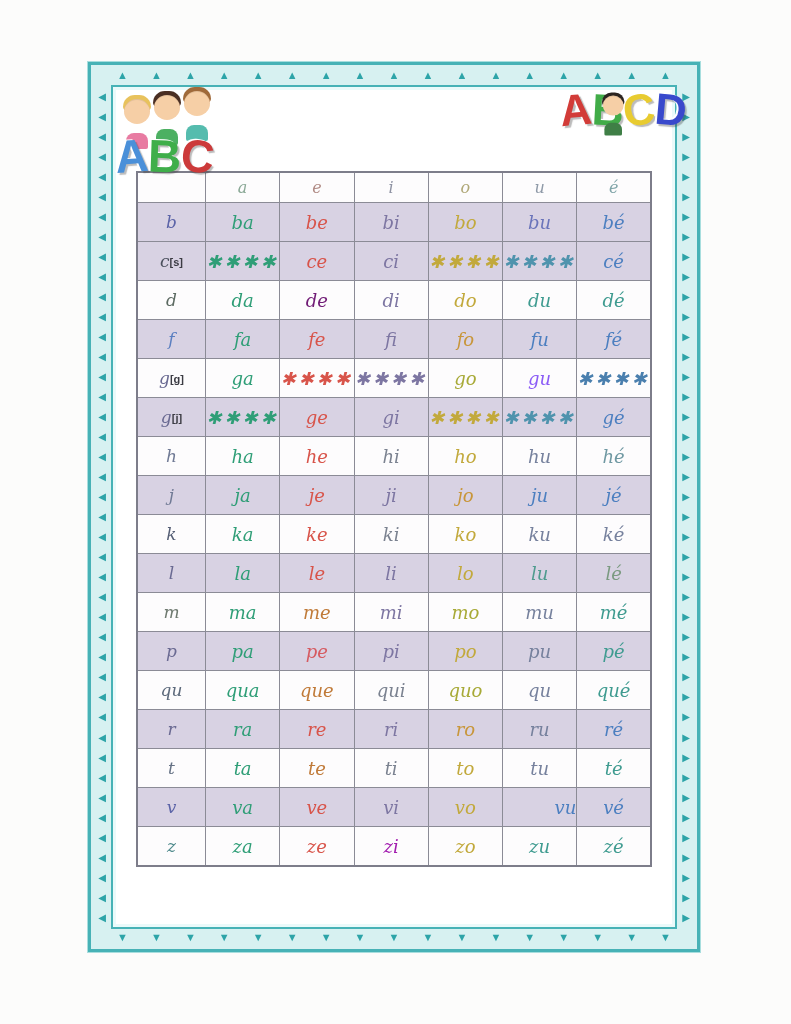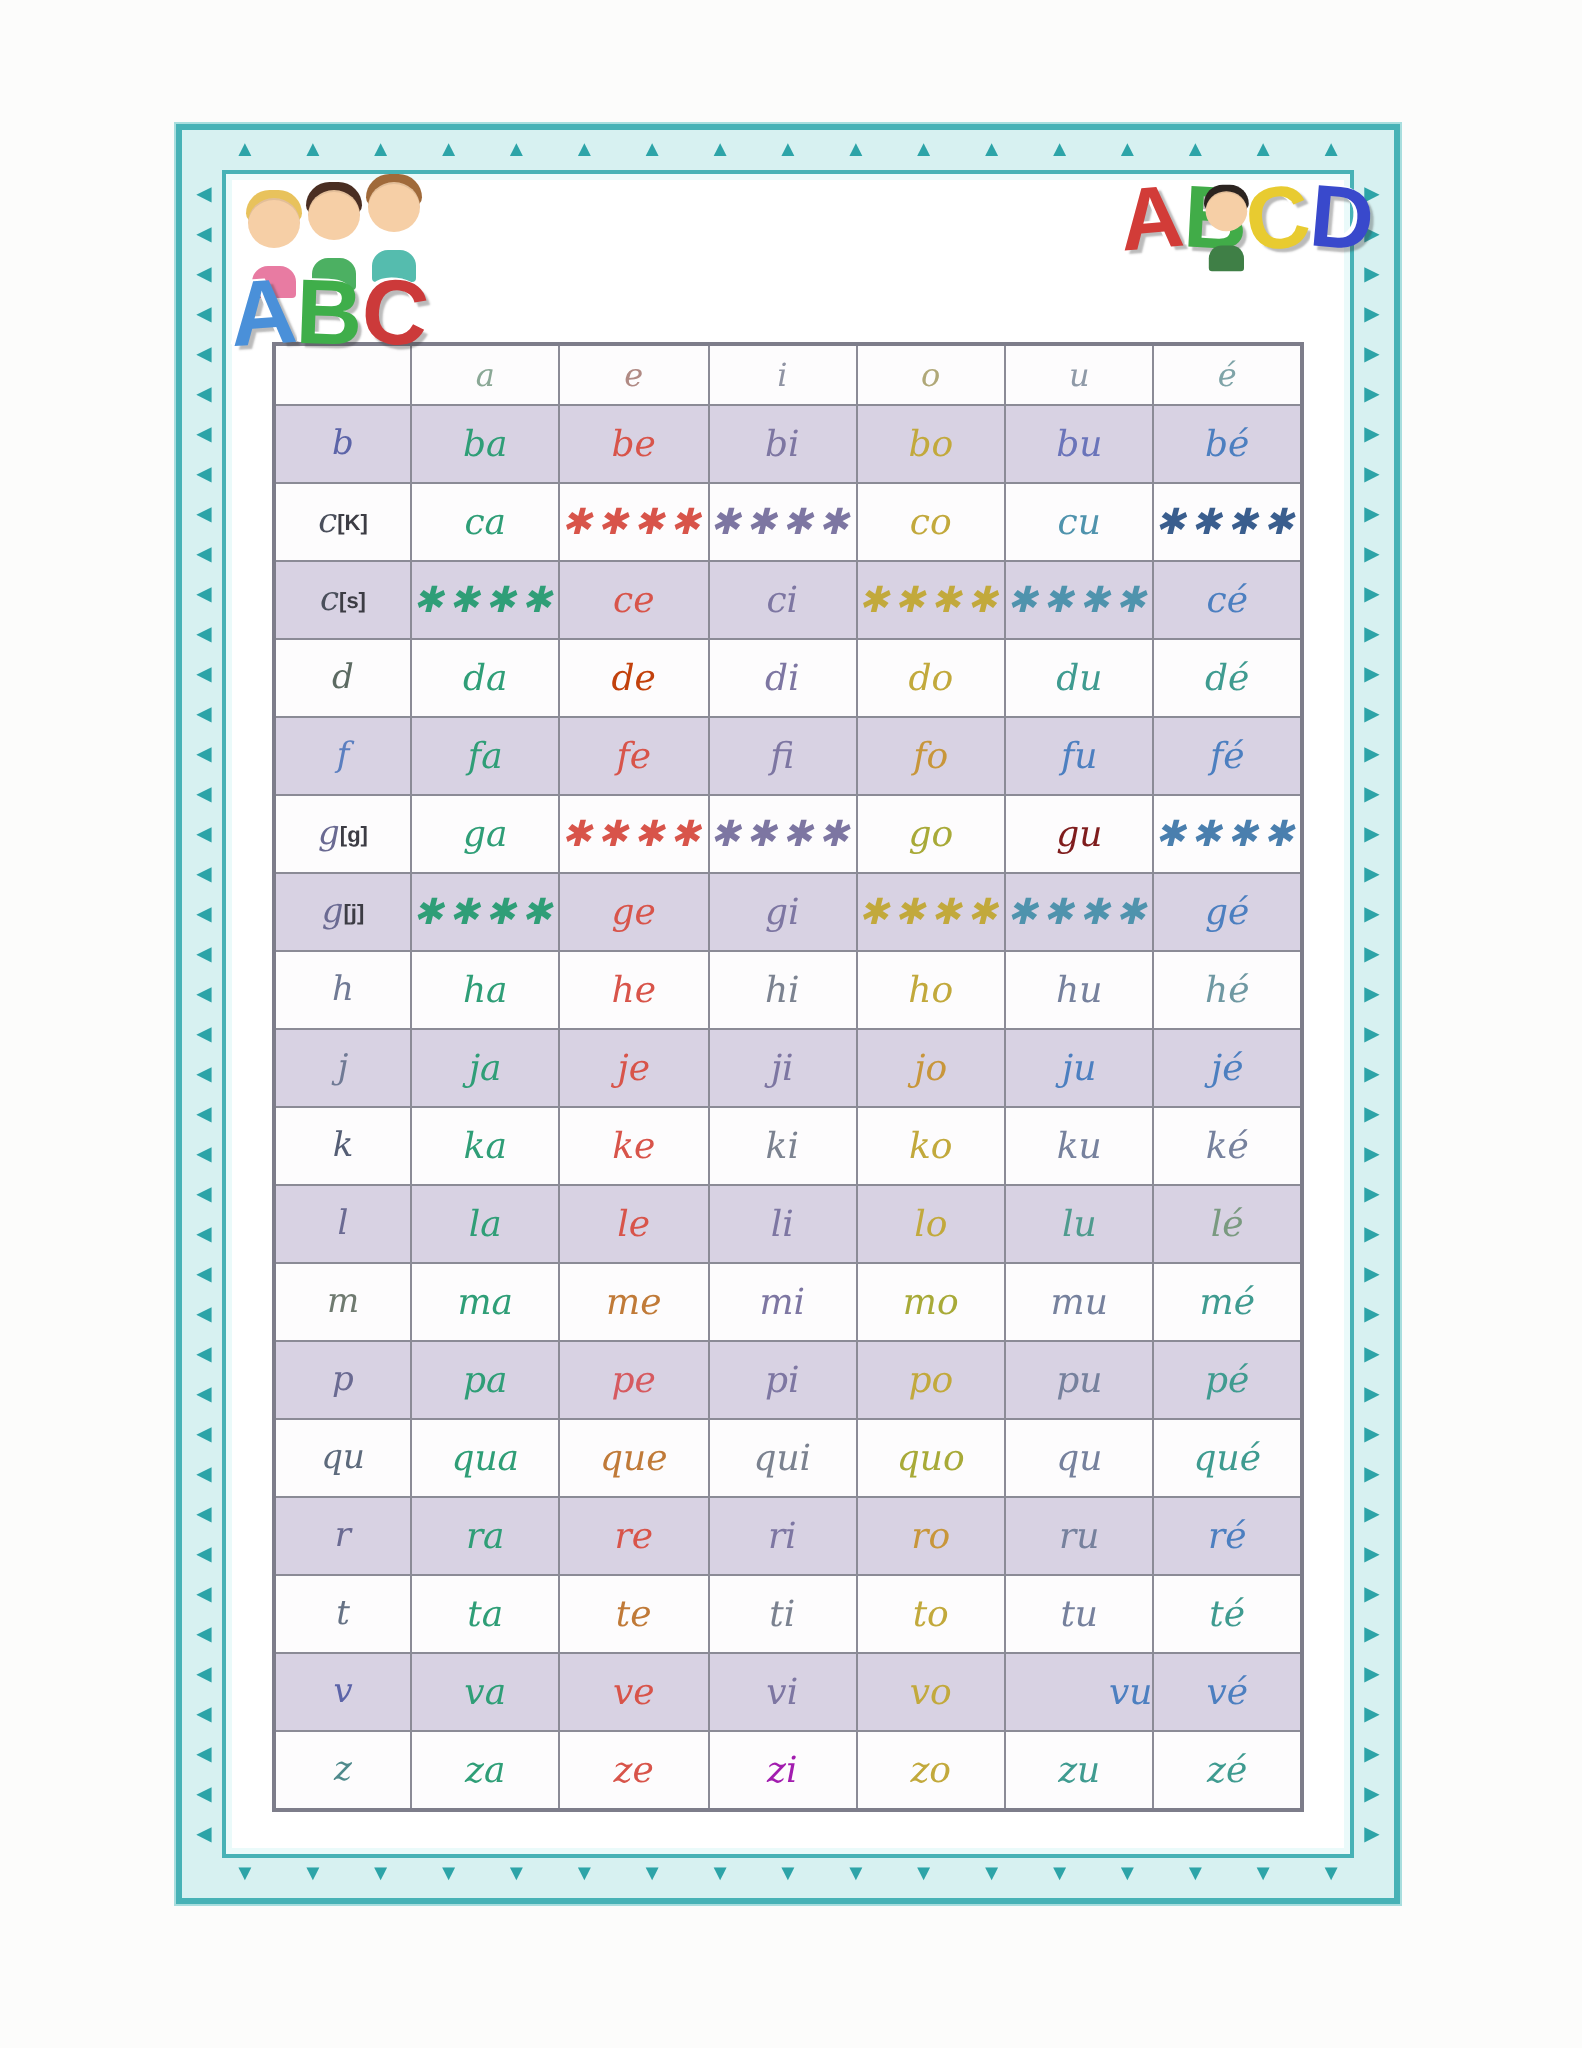--- a/index.html
+++ b/index.html
@@ -200,63 +200,54 @@
           <tbody id="tbody">
               <tr class="row-lavender">
                 <th style="color: rgb(92, 100, 168); font-size: 17px;">b</th>
                 <td style="color: rgb(47, 158, 119);">ba</td>
                 <td style="color: rgb(216, 84, 74);">be</td>
                 <td style="color: rgb(125, 118, 162);">bi</td>
                 <td style="color: rgb(194, 169, 60);">bo</td>
                 <td style="color: rgb(106, 116, 186);">bu</td>
                 <td style="color: rgb(76, 127, 192);">bé</td>
               </tr>
-              <tr class="row-white">
-                <th style="color: rgb(74, 79, 92); font-size: 17px;">c<span class="note">[K]</span></th>
-                <td style="color: rgb(47, 158, 119);">ca</td>
-                <td class="stars" style="color: rgb(216, 84, 74);">✱✱✱✱</td>
-                <td class="stars" style="color: rgb(125, 118, 162);">✱✱✱✱</td>
-                <td style="color: rgb(194, 169, 60);">co</td>
-                <td style="color: rgb(79, 147, 173);">cu</td>
-                <td class="stars" style="color: rgb(58, 94, 142);">✱✱✱✱</td>
-              </tr>
               <tr class="row-lavender">
                 <th style="color: rgb(74, 79, 92); font-size: 17px;">c<span class="note">[s]</span></th>
                 <td class="stars" style="color: rgb(47, 158, 119);">✱✱✱✱</td>
                 <td style="color: rgb(216, 84, 74);">ce</td>
                 <td style="color: rgb(125, 118, 162);">ci</td>
                 <td class="stars" style="color: rgb(194, 169, 60);">✱✱✱✱</td>
                 <td class="stars" style="color: rgb(79, 147, 173);">✱✱✱✱</td>
                 <td style="color: rgb(76, 127, 192);">cé</td>
               </tr>
               <tr class="row-white">
                 <th style="color: rgb(92, 106, 98); font-size: 17px;">d</th>
                 <td style="color: rgb(47, 158, 119);">da</td>
-                <td style="color: #c2410c;">de</td>
+                <td style="color: #701a75;">de</td>
                 <td style="color: rgb(125, 118, 162);">di</td>
                 <td style="color: rgb(194, 169, 60);">do</td>
                 <td style="color: rgb(63, 155, 144);">du</td>
                 <td style="color: rgb(63, 155, 144);">dé</td>
               </tr>
               <tr class="row-lavender">
                 <th style="color: rgb(91, 127, 192); font-size: 17px;">f</th>
                 <td style="color: rgb(47, 158, 119); font-style: italic;">fa</td>
                 <td style="color: rgb(216, 84, 74);">fe</td>
                 <td style="color: rgb(125, 118, 162);">fi</td>
                 <td style="color: rgb(200, 150, 58);">fo</td>
                 <td style="color: rgb(76, 127, 192);">fu</td>
                 <td style="color: rgb(76, 127, 192);">fé</td>
               </tr>
               <tr class="row-white">
                 <th style="color: rgb(106, 106, 146); font-size: 17px;">g<span class="note">[g]</span></th>
                 <td style="color: rgb(47, 158, 119);">ga</td>
                 <td class="stars" style="color: rgb(216, 84, 74);">✱✱✱✱</td>
                 <td class="stars" style="color: rgb(125, 118, 162);">✱✱✱✱</td>
                 <td style="color: rgb(168, 170, 56);">go</td>
-                <td style="color: #7f1d1d;">gu</td>
+                <td style="color: #8b5cf6;">gu</td>
                 <td class="stars" style="color: rgb(74, 127, 174);">✱✱✱✱</td>
               </tr>
               <tr class="row-lavender">
                 <th style="color: rgb(106, 106, 146); font-size: 17px;">g<span class="note">[j]</span></th>
                 <td class="stars" style="color: rgb(47, 158, 119);">✱✱✱✱</td>
                 <td style="color: rgb(216, 84, 74);">ge</td>
                 <td style="color: rgb(125, 118, 162);">gi</td>
                 <td class="stars" style="color: rgb(194, 169, 60);">✱✱✱✱</td>
                 <td class="stars" style="color: rgb(79, 147, 173);">✱✱✱✱</td>
                 <td style="color: rgb(76, 127, 192);">gé</td>

